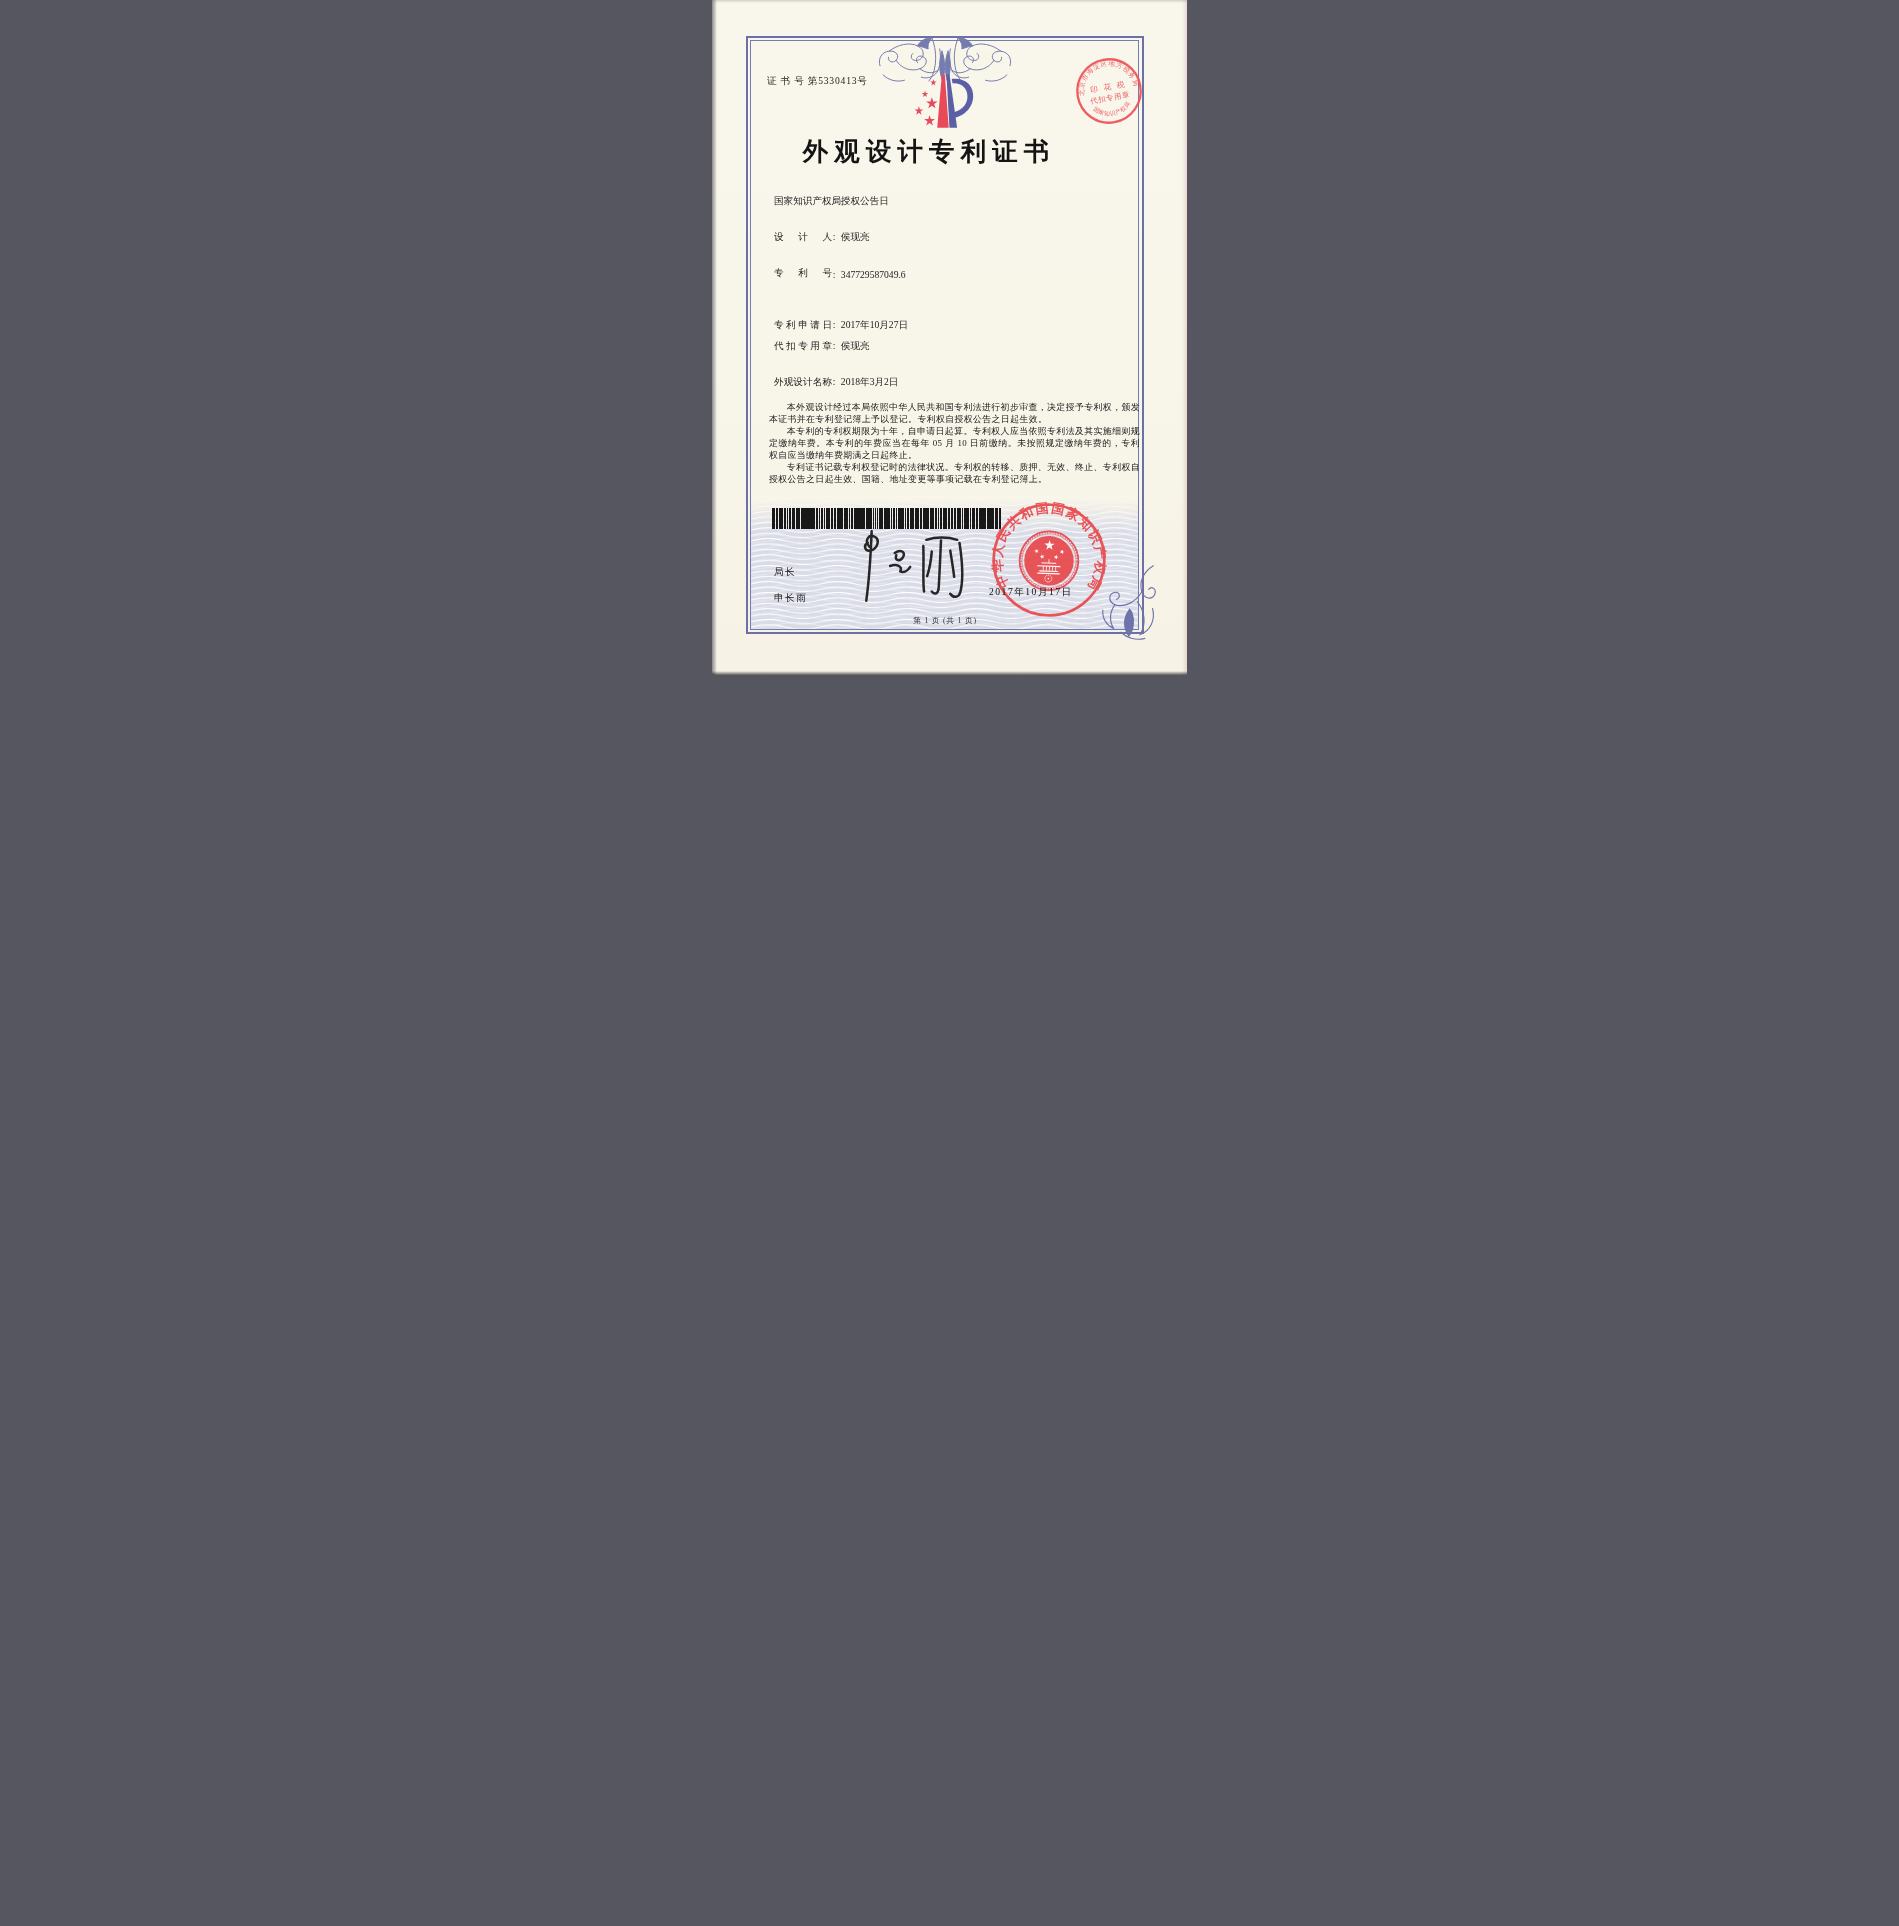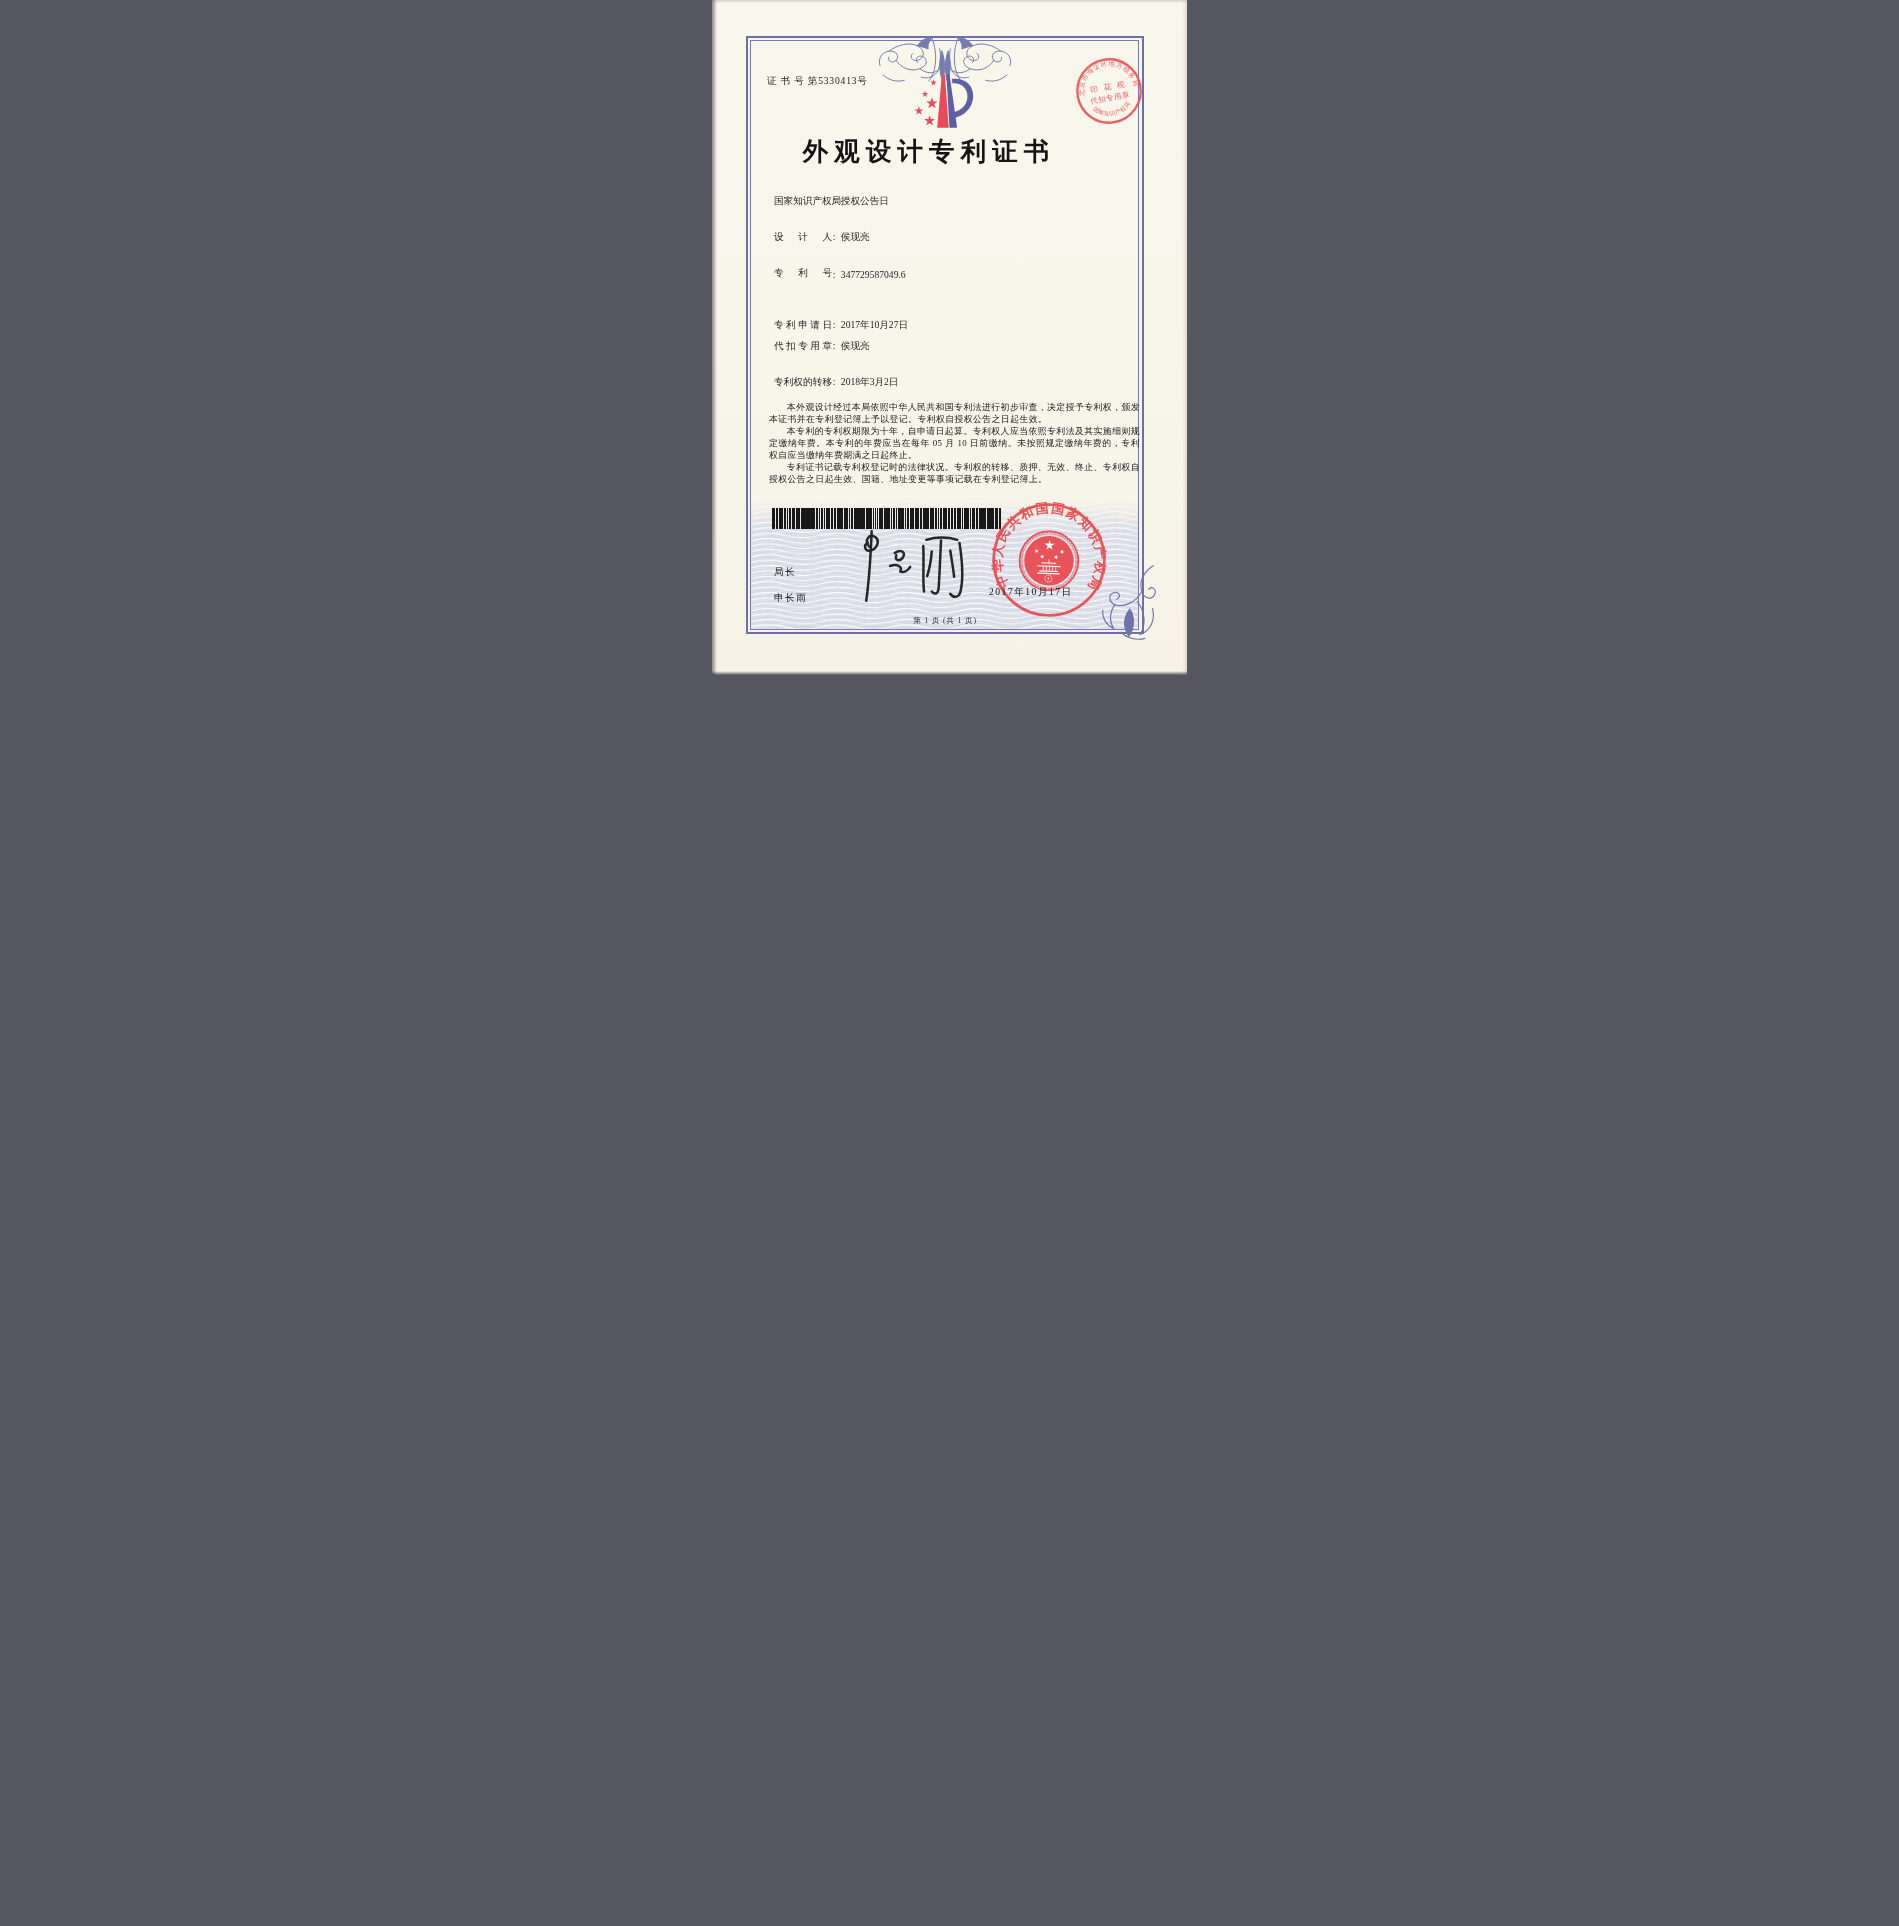--- a/index.html
+++ b/index.html
@@ -129,21 +129,21 @@
   </div>
 
   <div class="title">外观设计专利证书</div>
 
   <div class="fields">
     <div class="frow" style="top:0px"><span class="flabel">国家知识产权局</span><span class="fcolon">:</span><span>授权公告日</span></div>
     <div class="frow" style="top:36px"><span class="flabel">设计人</span><span class="fcolon">:</span><span>侯现亮</span></div>
     <div class="frow" style="top:72px"><span class="flabel">专利号</span><span class="fcolon">:</span><span>347729587049.6</span></div>
     <div class="frow" style="top:124px"><span class="flabel">专利申请日</span><span class="fcolon">:</span><span>2017年10月27日</span></div>
     <div class="frow" style="top:145px"><span class="flabel">代扣专用章</span><span class="fcolon">:</span><span>侯现亮</span></div>
-    <div class="frow" style="top:181px"><span class="flabel">专利权的转移</span><span class="fcolon">:</span><span>2018年3月2日</span></div>
+    <div class="frow" style="top:181px"><span class="flabel">外观设计名称</span><span class="fcolon">:</span><span>2018年3月2日</span></div>
   </div>
 
   <div class="body-text">
     <p>本外观设计经过本局依照中华人民共和国专利法进行初步审查，决定授予专利权，颁发本证书并在专利登记簿上予以登记。专利权自授权公告之日起生效。</p>
     <p>本专利的专利权期限为十年，自申请日起算。专利权人应当依照专利法及其实施细则规定缴纳年费。本专利的年费应当在每年 05 月 10 日前缴纳。未按照规定缴纳年费的，专利权自应当缴纳年费期满之日起终止。</p>
     <p>专利证书记载专利权登记时的法律状况。专利权的转移、质押、无效、终止、专利权自授权公告之日起生效、国籍、地址变更等事项记载在专利登记簿上。</p>
   </div>
 
   <div class="barcode" id="barcode">
       <b style="position: absolute; left: 0px; top: 0px; width: 0.4px; height: 100%; background: rgb(24, 24, 24);"></b>

